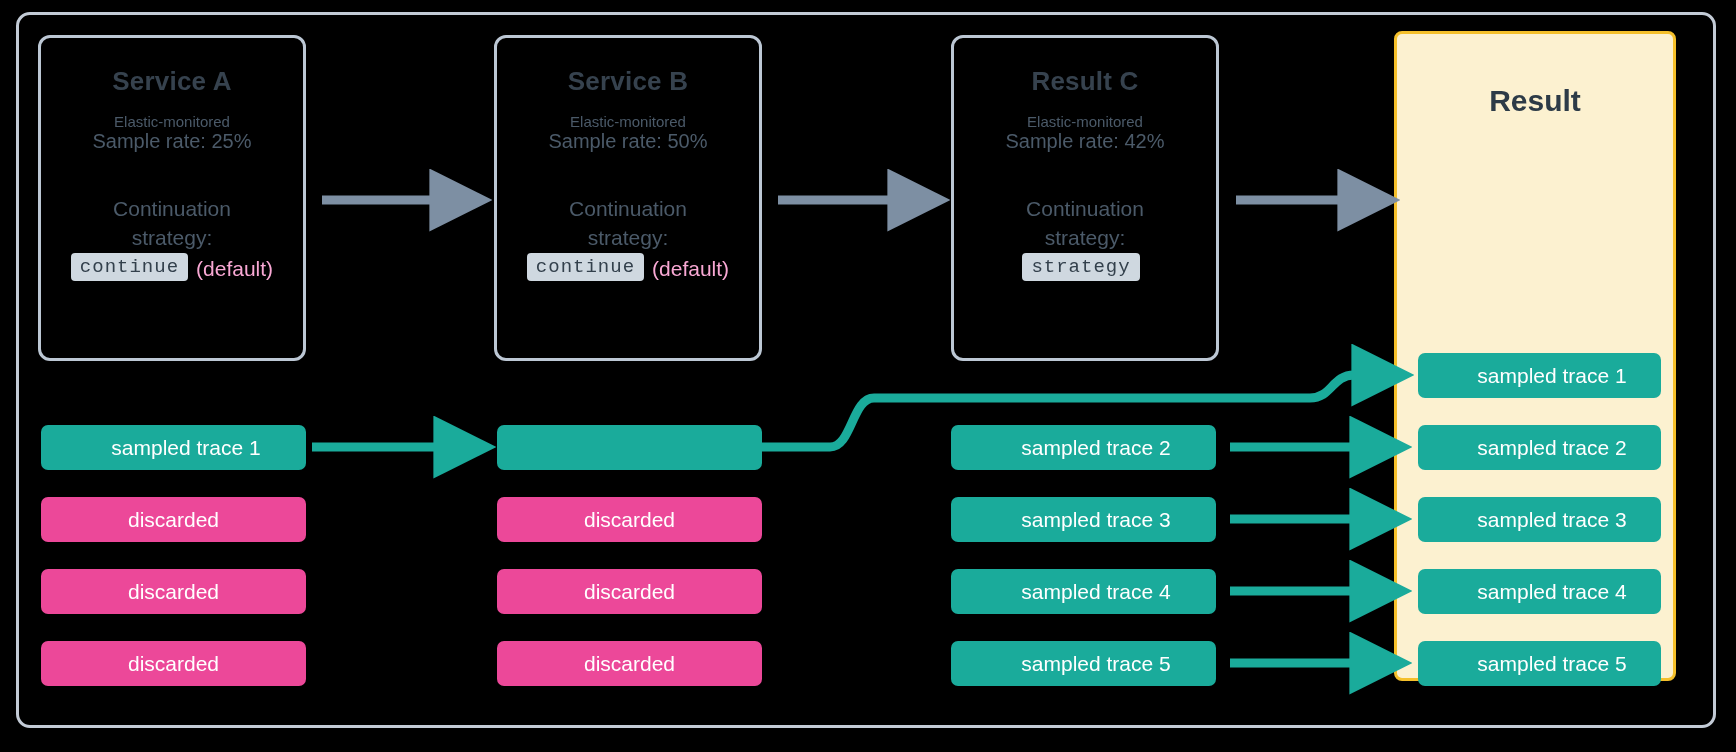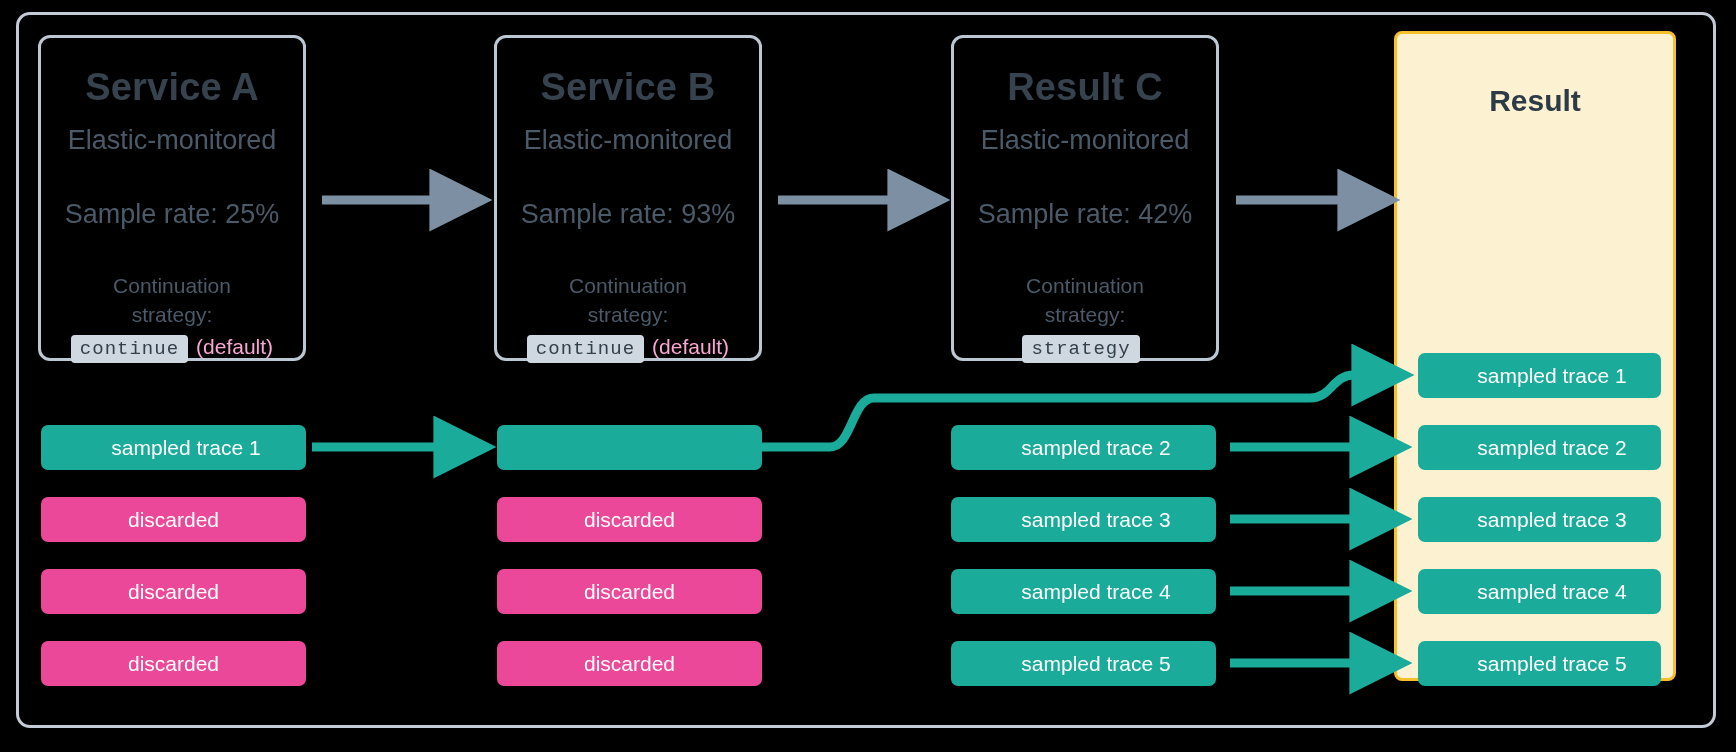--- a/index.html
+++ b/index.html
@@ -16,26 +16,26 @@
     background:transparent;
   }
 
   
   .svc-card{
     position:absolute;top:35px;width:268px;height:326px;
     border:3px solid #bcc7d4;border-radius:12px;box-sizing:border-box;
     background:transparent;color:#37474f;text-align:center;
     display:flex;flex-direction:column;align-items:center;
   }
-  .svc-title{font-size:38px;font-weight:bold;color:#36424e;margin-top:28px;letter-spacing:.2px;}
-  .svc-sub{font-size:27px;color:#4b5a69;margin-top:16px;}
-  .svc-rate{font-size:27px;color:#4b5a69;margin-top:43px;}
+  .svc-title{font-size:26px;font-weight:bold;color:#36424e;margin-top:28px;letter-spacing:.2px;}
+  .svc-sub{font-size:15px;color:#4b5a69;margin-top:16px;}
+  .svc-rate{font-size:20px;color:#4b5a69;}
   .svc-cont{font-size:21px;color:#4b5a69;margin-top:42px;line-height:1.38;}
-  .svc-strategy-row{margin-top:5px;font-size:21px;color:#4b5a69;
-    display:flex;align-items:flex-start;justify-content:center;gap:8px;}
+  .svc-strategy-row{font-size:21px;color:#4b5a69;
+    display:flex;align-items:flex-end;justify-content:center;gap:8px;}
   .code-chip{
     font-family:"Liberation Mono","DejaVu Sans Mono",monospace;
     font-size:19px;background:#cfd8e0;color:#33404c;
     padding:3px 9px;border-radius:4px;letter-spacing:1px;
   }
   .paren{font-size:21px;color:#f9a8d4;}
 
   
   .result-card{
     position:absolute;left:1394px;top:31px;width:282px;height:650px;
@@ -77,21 +77,21 @@
     </div>
     <div class="svc-strategy-row">
       <span class="code-chip">continue</span>
       <span class="paren">(default)</span>
     </div>
   </div>
 
   <div class="svc-card" style="left:494px;">
     <div class="svc-title">Service B</div>
     <div class="svc-sub">Elastic-monitored</div>
-    <div class="svc-rate">Sample rate: 93%</div>
+    <div class="svc-rate">Sample rate: 50%</div>
     <div class="svc-cont">
       <span>Continuation</span><br>
       <span>strategy:</span>
     </div>
     <div class="svc-strategy-row">
       <span class="code-chip">continue</span>
       <span class="paren">(default)</span>
     </div>
   </div>
 

